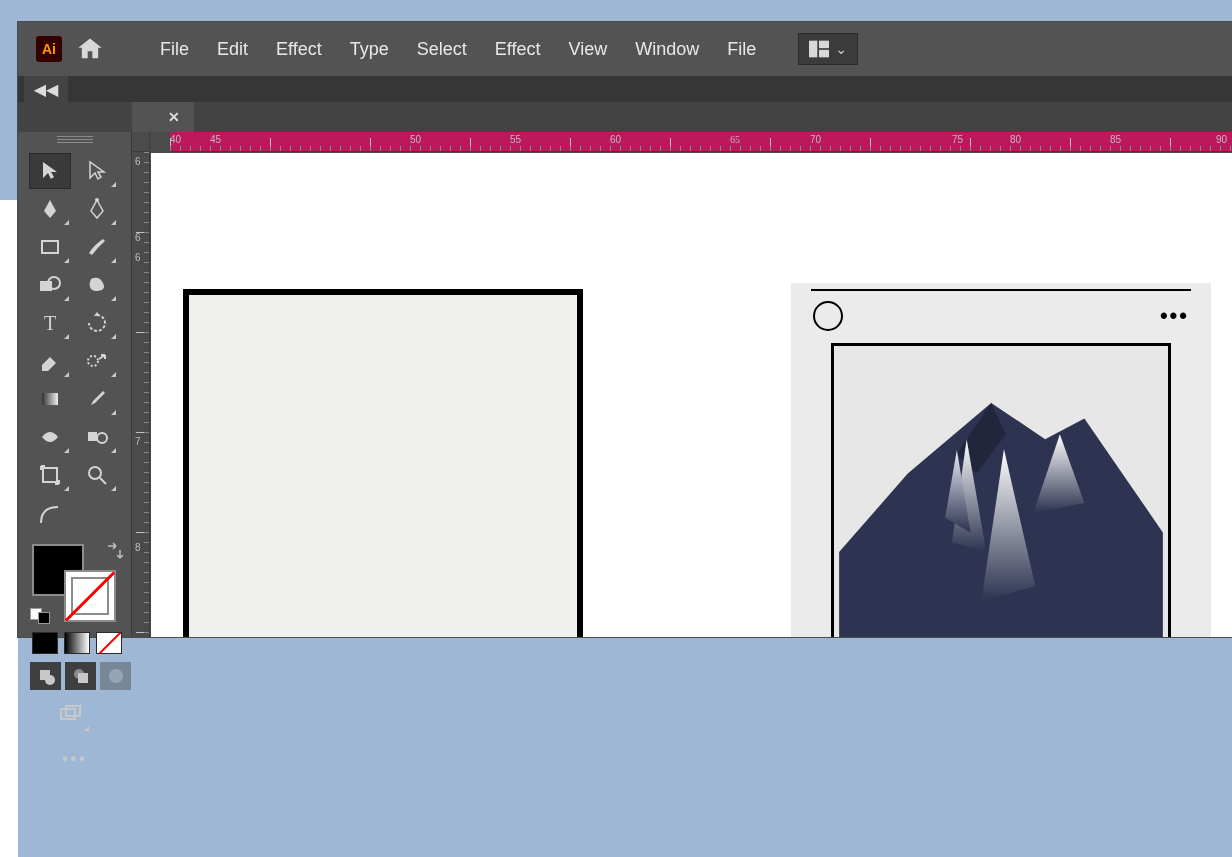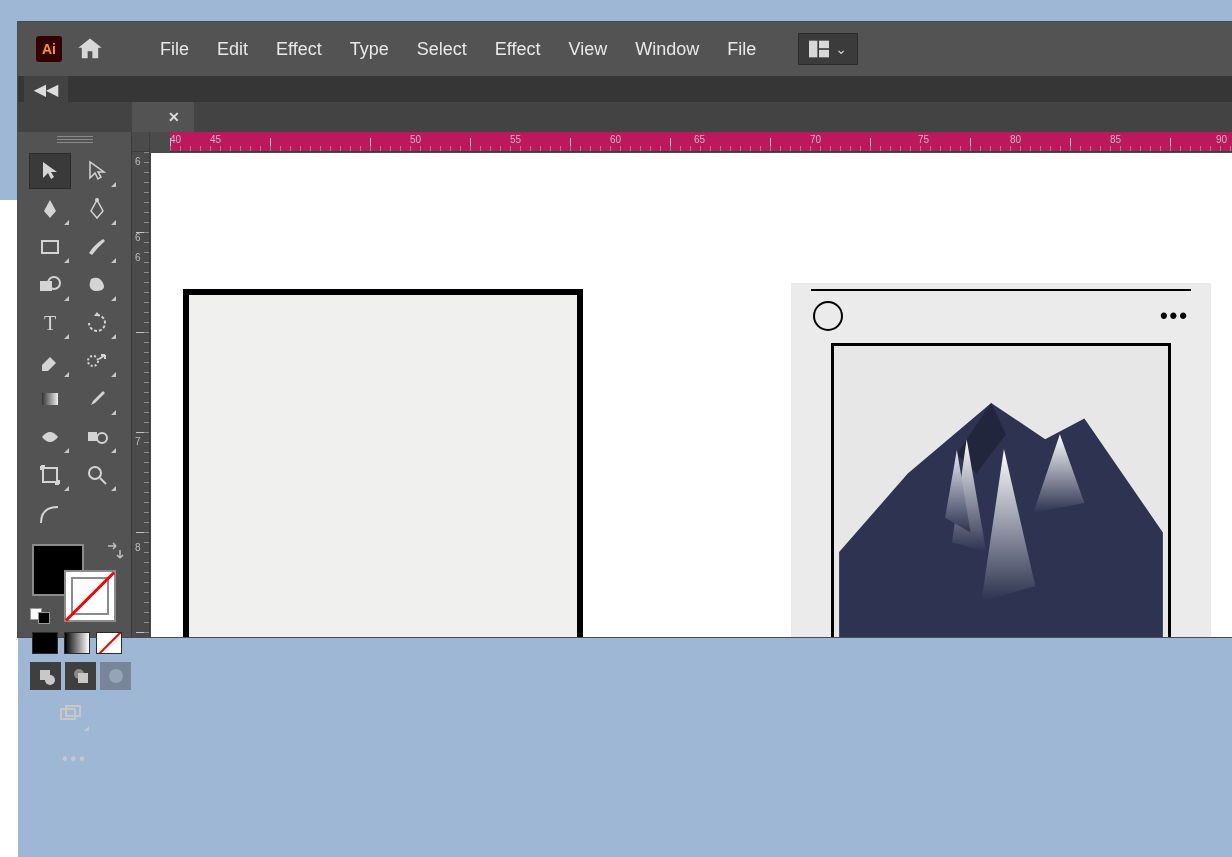--- a/index.html
+++ b/index.html
@@ -333,23 +333,23 @@
     <div class="canvas-area">
       <div class="ruler-corner"></div>
       <div class="ruler-h">
         <div class="tickbg"></div>
         <div id="rh-labels">
             <span class="rh-label" style="left: 0px;">40</span>
             <span class="rh-label" style="left: 40px;">45</span>
             <span class="rh-label" style="left: 240px;">50</span>
             <span class="rh-label" style="left: 340px;">55</span>
             <span class="rh-label" style="left: 440px;">60</span>
-            <span class="rh-label" style="left: 524px;">65</span>
+            <span class="rh-label" style="left: 560px; font-family: Liberation Serif, serif;">65</span>
             <span class="rh-label" style="left: 640px;">70</span>
-            <span class="rh-label" style="left: 748px;">75</span>
+            <span class="rh-label" style="left: 782px;">75</span>
             <span class="rh-label" style="left: 840px;">80</span>
             <span class="rh-label" style="left: 940px;">85</span>
             <span class="rh-label" style="left: 1046px;">90</span>
           </div>
       </div>
       <div class="ruler-v">
         <div class="tickbg"></div>
         <div id="rv-labels">
             <span class="rv-label" style="top: 4px;">6</span>
             <span class="rv-label" style="top: 24px;">6</span>

